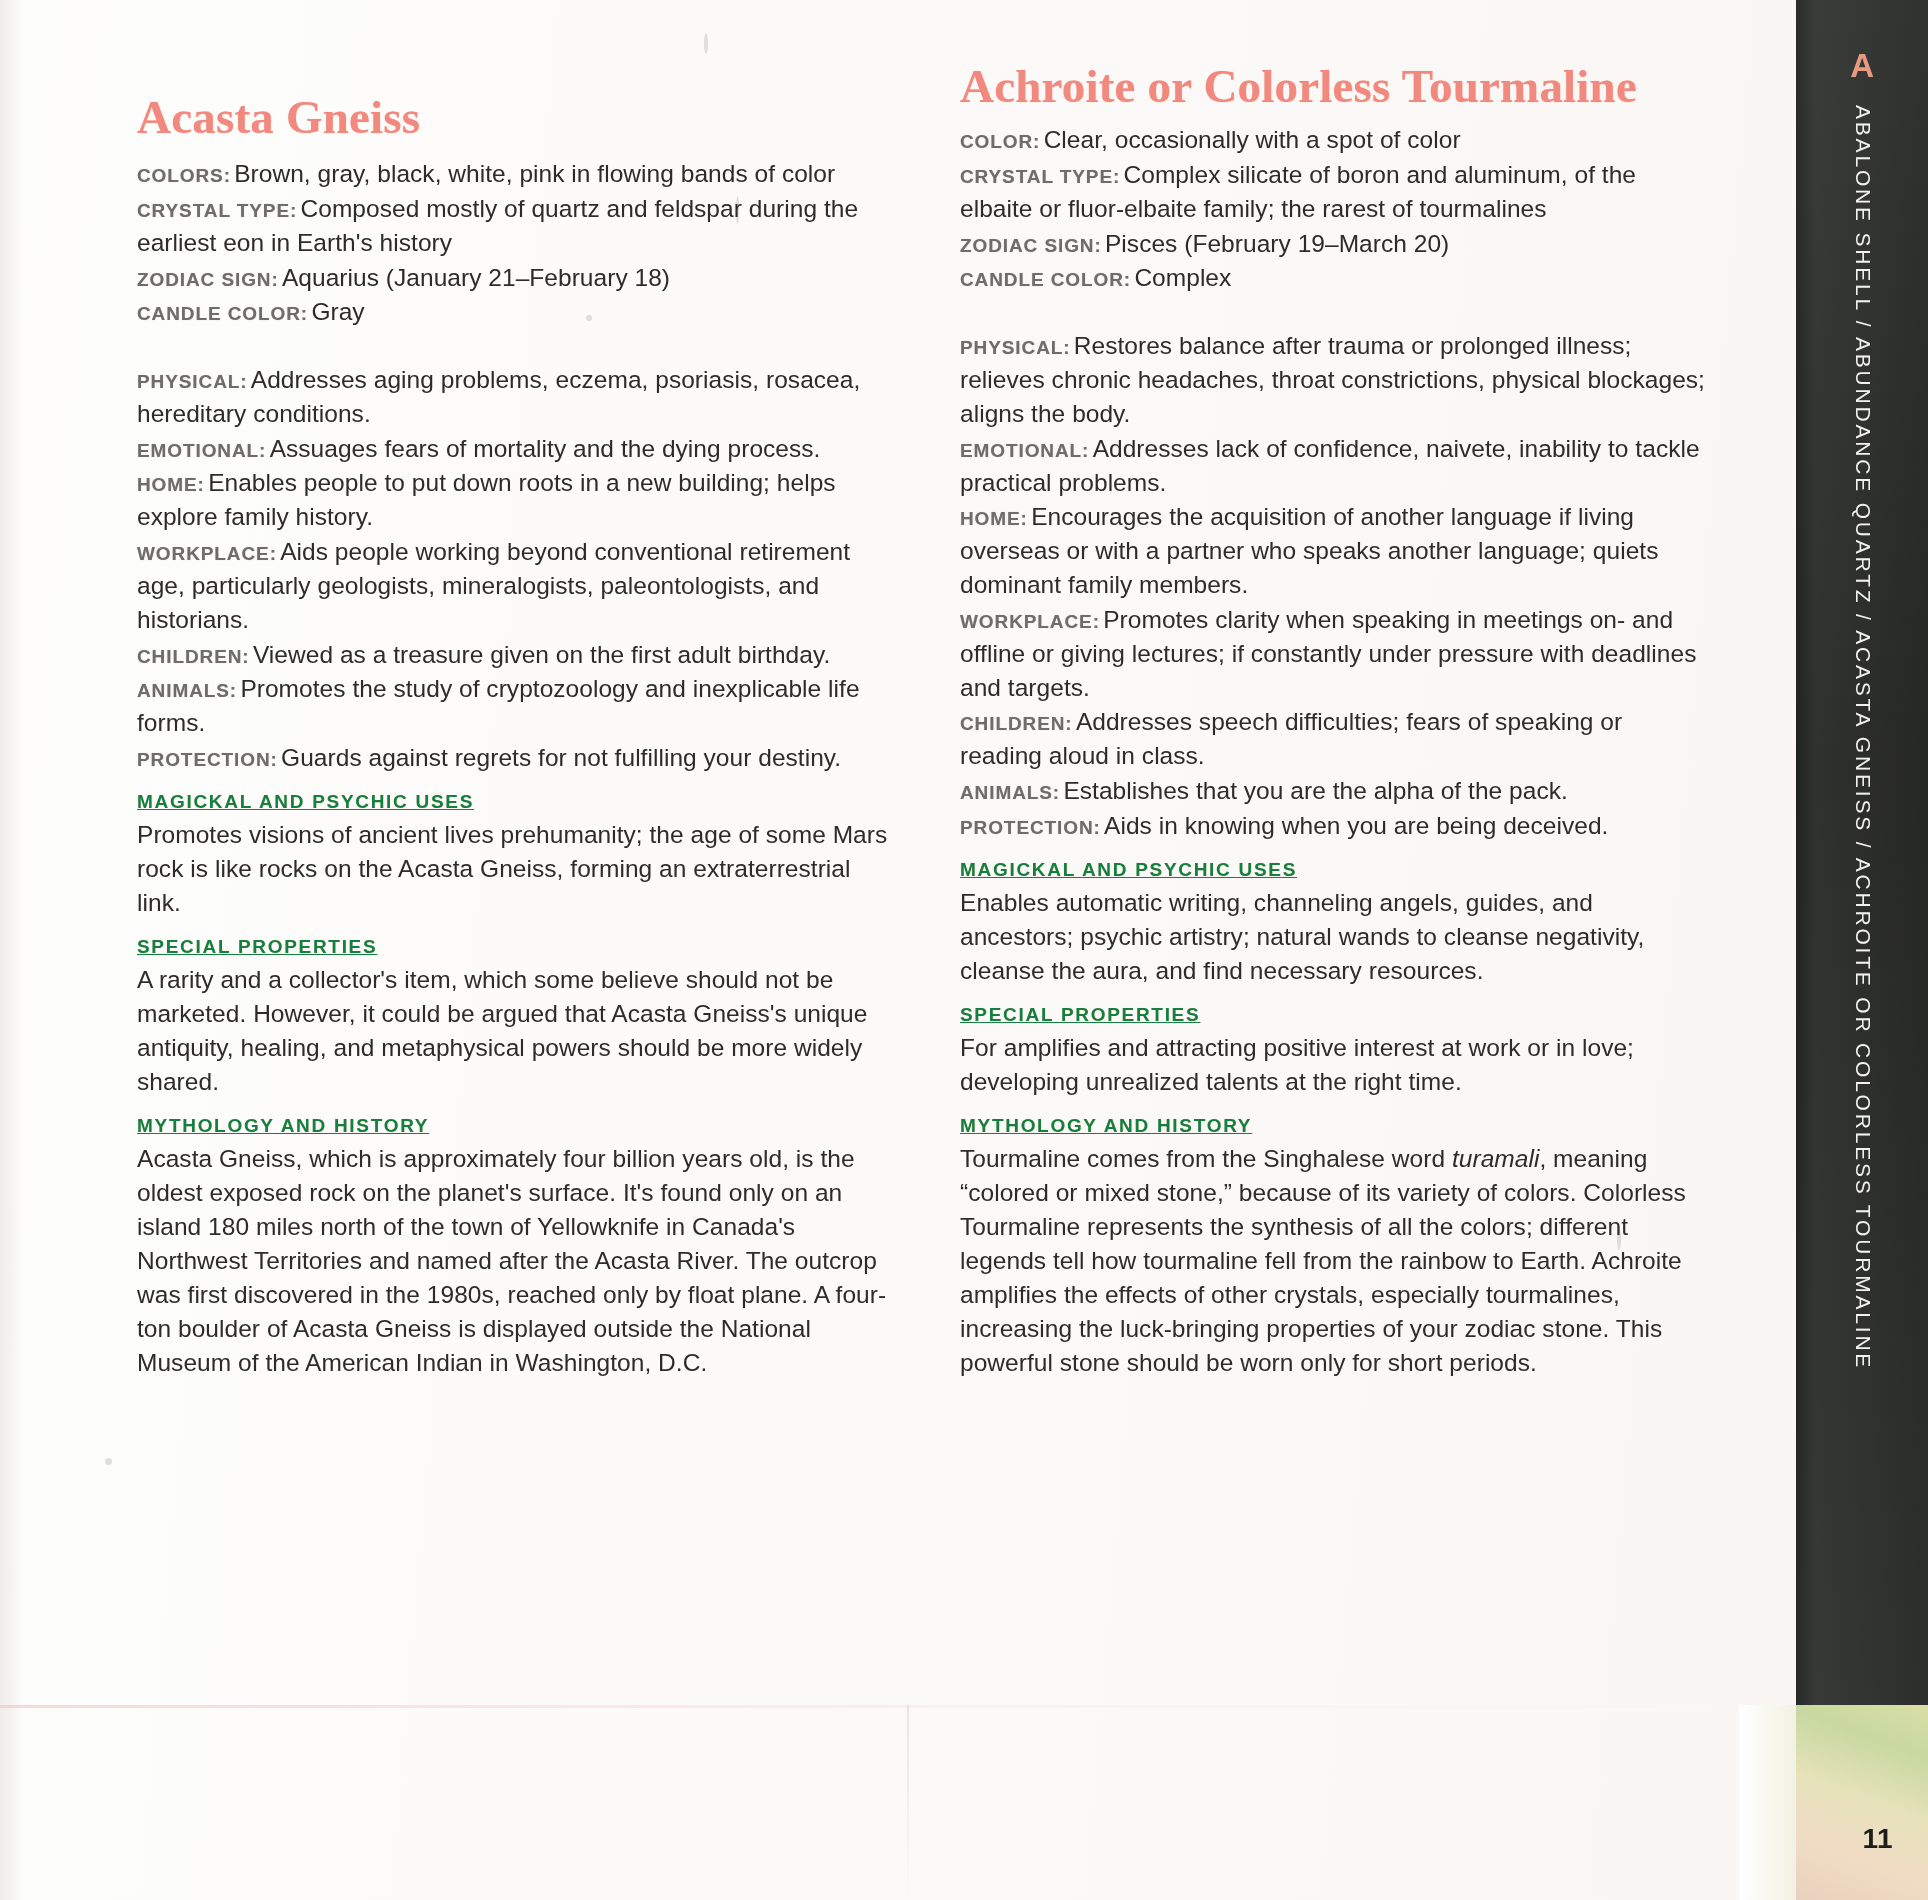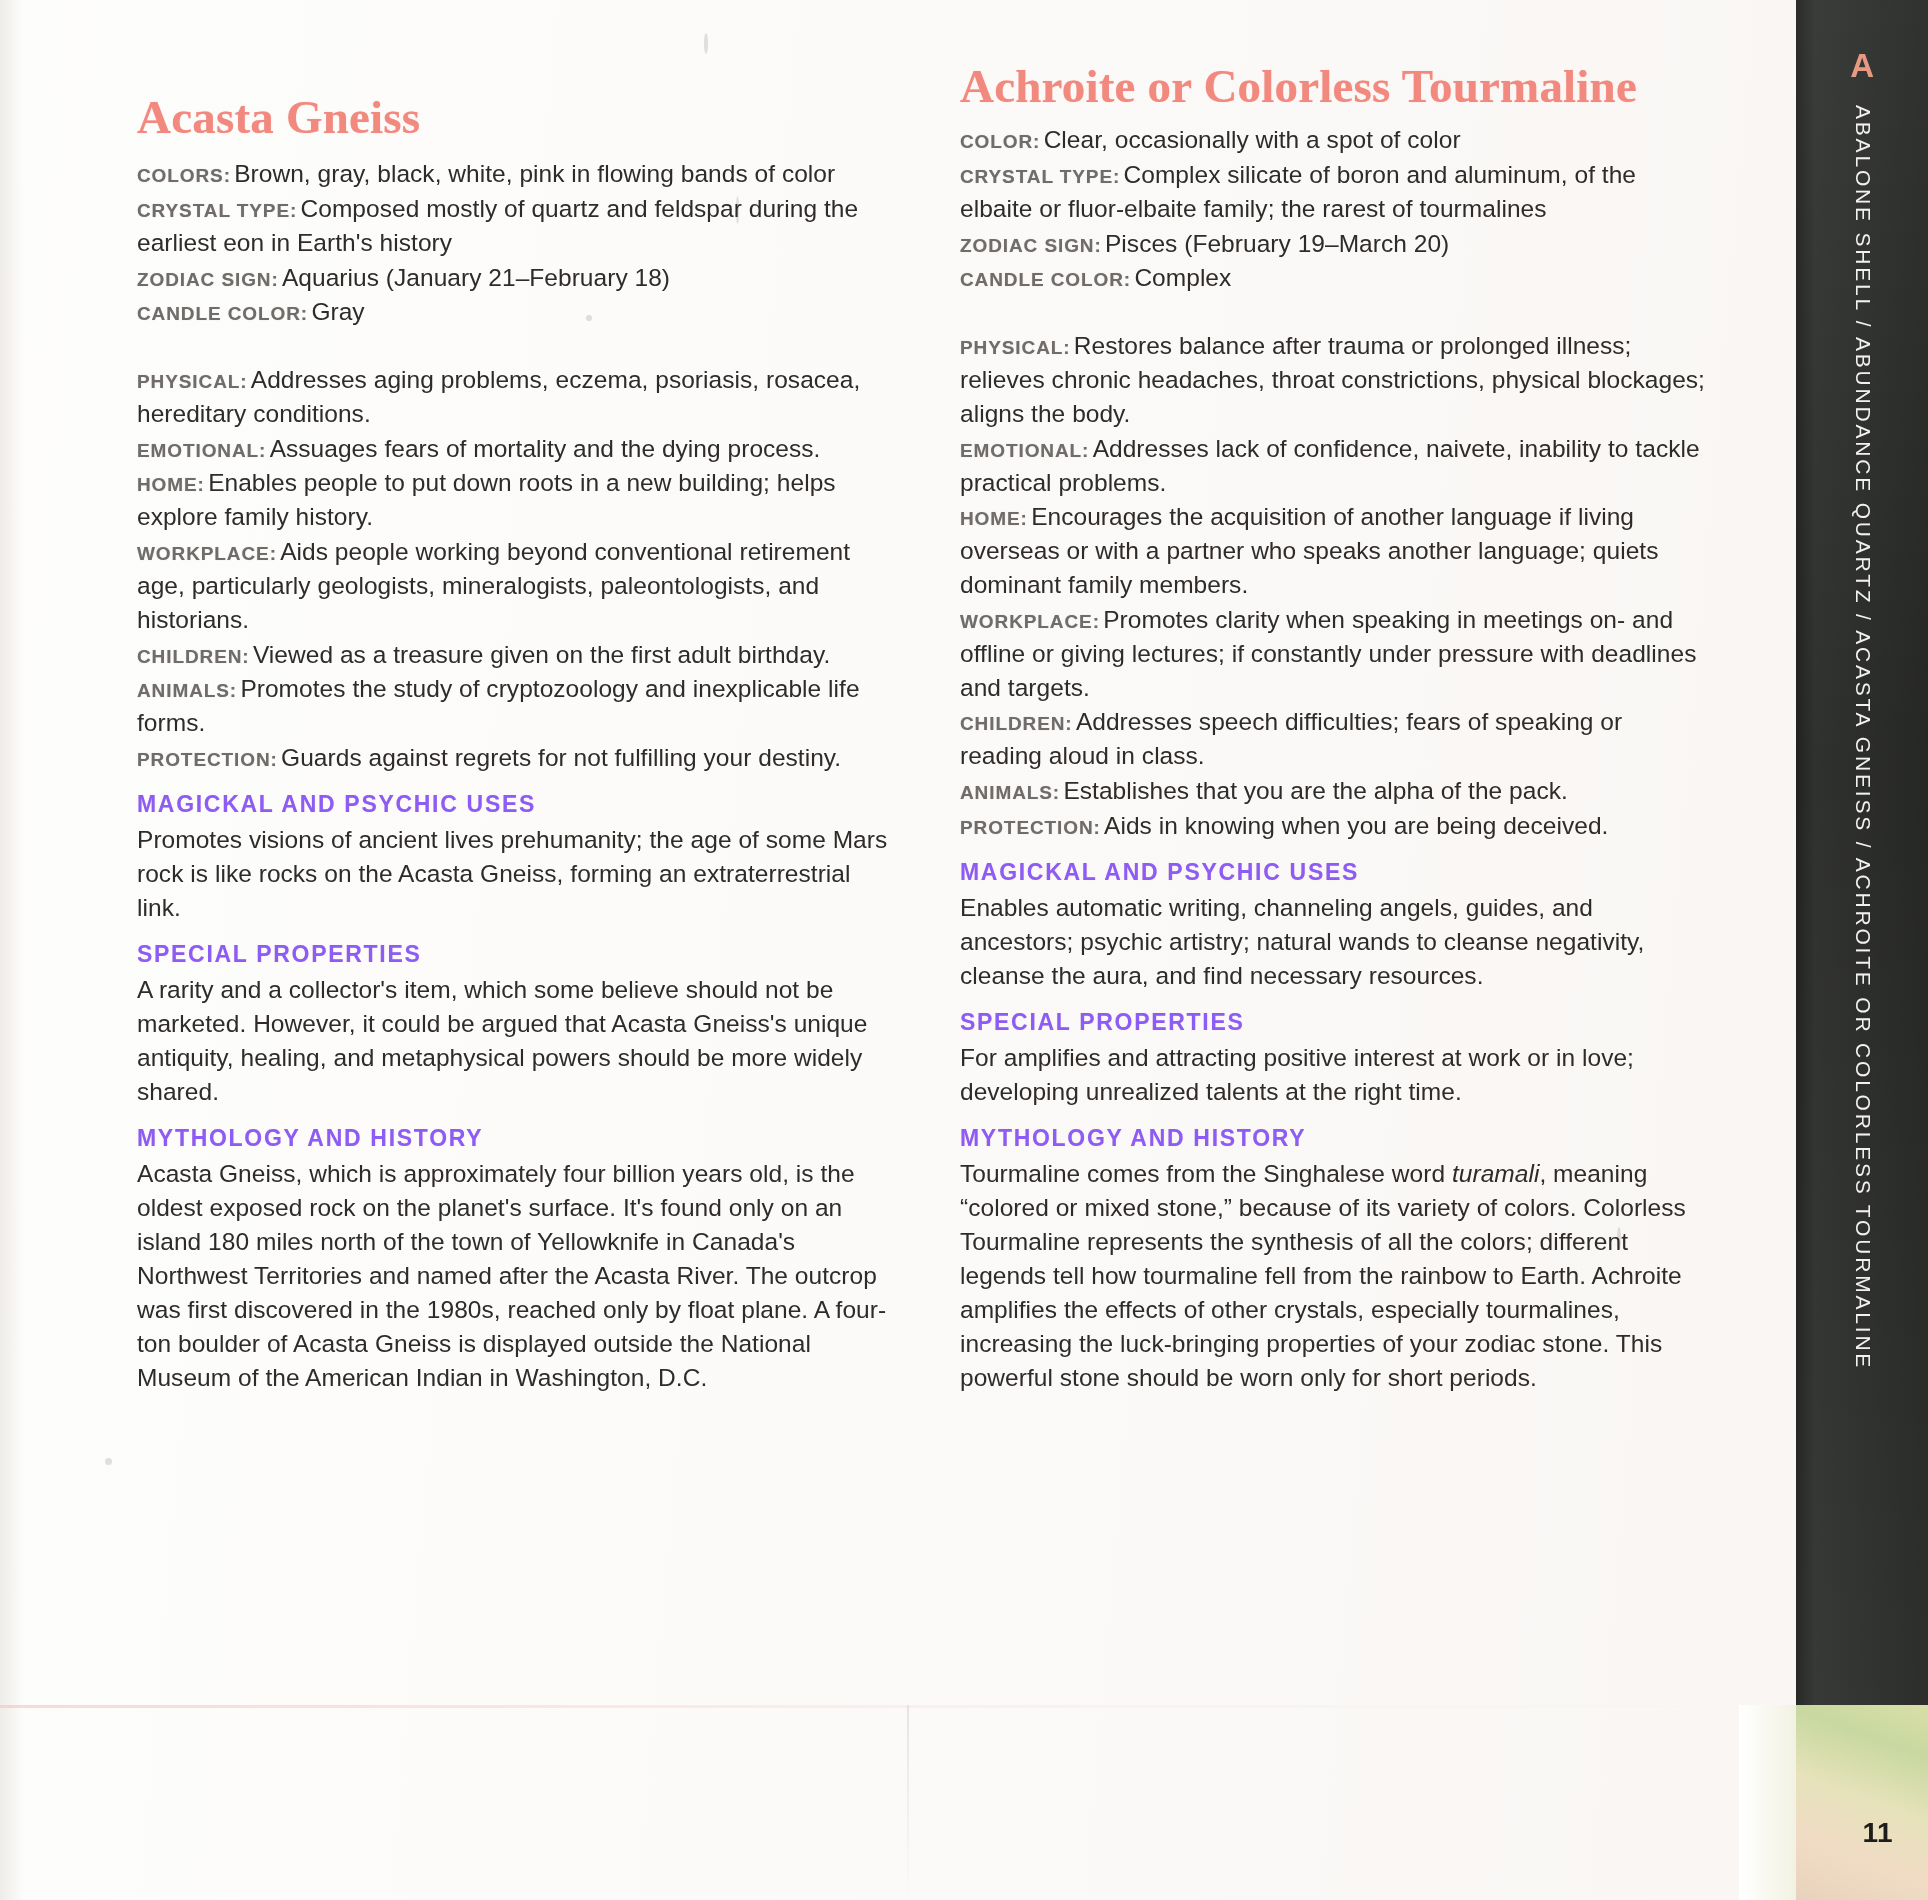--- a/index.html
+++ b/index.html
@@ -58,26 +58,27 @@
     color: #f2897f;
     font-size: 47px;
     line-height: 1.08;
     letter-spacing: 0.2px;
     margin: 0 0 14.7px 0;
     text-shadow: 0 0 1px rgba(242,137,127,0.55);
   }
   .entry-title.two-line { margin-bottom: 11.5px; }
 
   .section-head {
-    color: #8b5cf6;
-    font-weight: bold;
-    font-size: 23px;
+    color: #15803d;
+    font-weight: bold;
+    font-size: 19px;
     letter-spacing: 1.7px;
     margin: 16.4px 0 4.9px 0;
     text-shadow: 0 0 0.8px rgba(245,169,162,0.5);
+    text-decoration: underline;
   }
 
   
   .prop-list, .para {
     font-size: 24.5px;
     line-height: 1.385;
     color: #2e2b29;
     letter-spacing: 0.04px;
   }
   .prop {
@@ -151,21 +152,21 @@
     position: absolute;
     right: 133px;
     bottom: 0;
     width: 57px;
     height: 195px;
     background: linear-gradient(90deg, rgba(255,255,255,1), rgba(236,238,214,0.55));
   }
   .folio {
     position: absolute;
     right: 36px;
-    bottom: 51px;
+    bottom: 45px;
     color: #1d1d1b;
     font-weight: bold;
     font-size: 28px;
     letter-spacing: 0.4px;
   }
 
   
   .scan-rule {
     position: absolute;
     left: 0;

